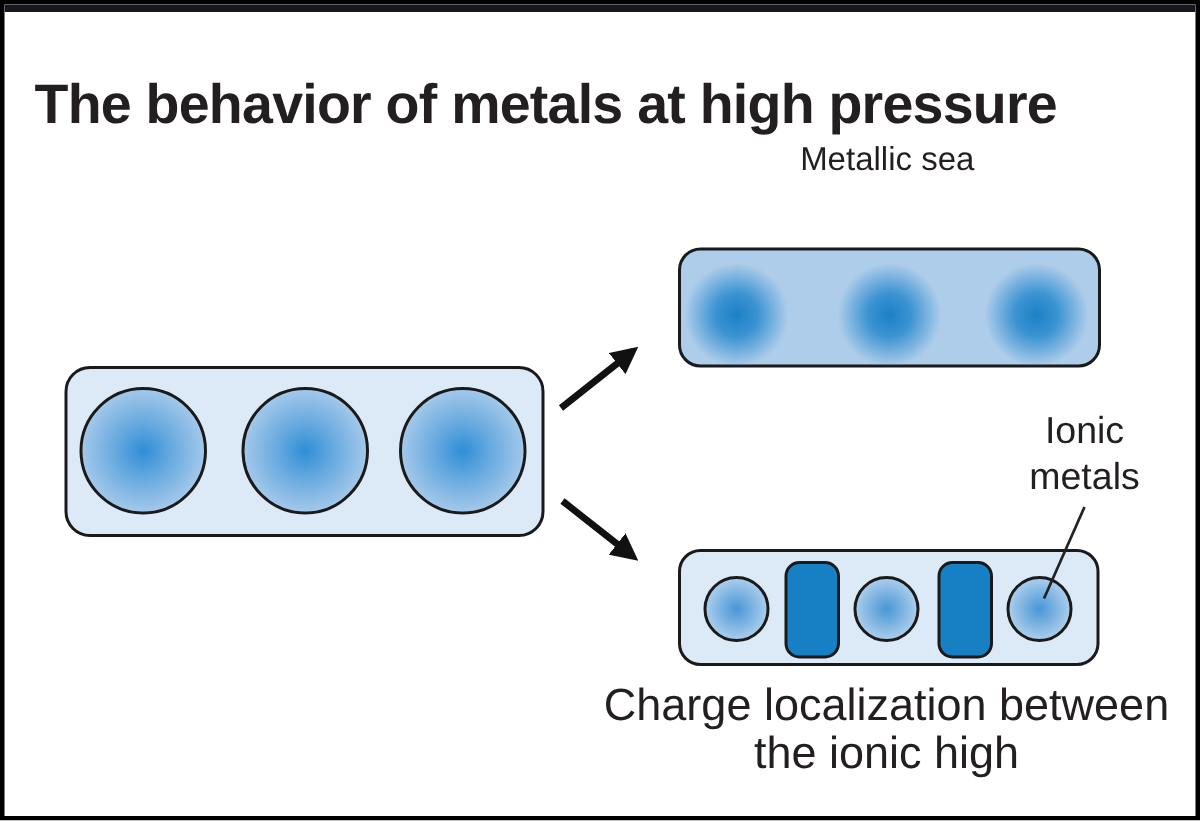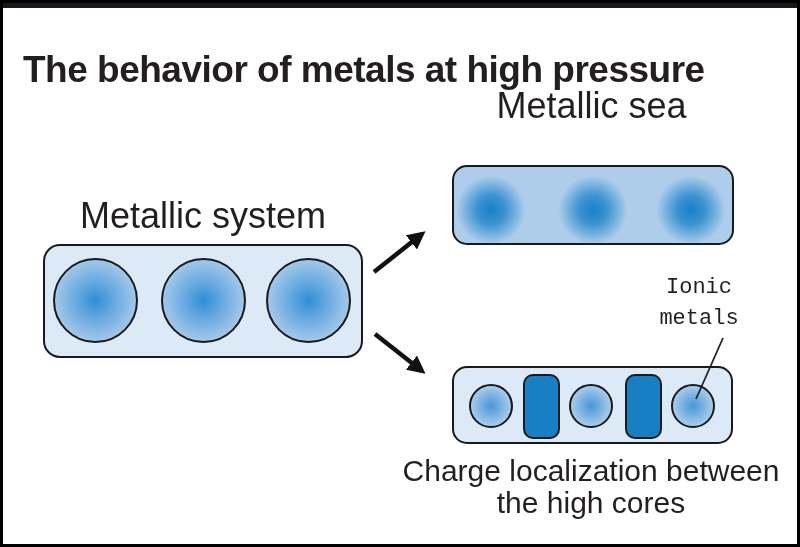--- a/index.html
+++ b/index.html
@@ -29,25 +29,25 @@
     position:absolute;top:0;left:0;right:0;height:5px;
     background:var(--top-bar);
   }
   .title{
     position:absolute;left:20px;top:21px;
     font-size:37px;font-weight:700;letter-spacing:-0.5px;
     white-space:nowrap;
   }
   .lbl{
     position:absolute;text-align:center;
-    font-size:36px;line-height:31px;font-weight:400;
+    font-size:22px;line-height:31px;font-weight:400;
   }
   .lbl-metallic-system{left:55px;top:197px;width:290px;}
   .lbl-metallic-sea{left:446px;top:87px;width:285px;}
-  .lbl-ionic-cores{left:651px;top:269px;width:90px;font-size:22px;font-family:Liberation Mono, monospace;}
+  .lbl-ionic-cores{left:675px;top:269px;width:90px;font-size:25px;}
   .lbl-caption{left:397px;top:452px;width:382px;font-size:30px;line-height:32px;}
 
   .box{
     position:absolute;box-sizing:border-box;
     border:2px solid var(--outline);
   }
   .box-metallic-system{
     left:40px;top:241px;width:320px;height:114px;border-radius:17px;
     background:var(--box-light-fill);
   }
@@ -98,23 +98,20 @@
   }
 </style>
 </head>
 <body>
 
 <div class="page">
   <div class="top-bar"></div>
 
   <h1 class="title">The behavior of metals at high pressure</h1>
 
-  <div class="lbl lbl-metallic-system">
-    <span>Metallic system</span>
-  </div>
 
   <div class="box box-metallic-system">
     <div class="atom a1"></div>
     <div class="atom a2"></div>
     <div class="atom a3"></div>
   </div>
 
   <div class="lbl lbl-metallic-sea">
     <span>Metallic sea</span><br>
   </div>
@@ -133,21 +130,21 @@
   <div class="box box-charge">
     <div class="core k1"></div>
     <div class="charge g1"></div>
     <div class="core k2"></div>
     <div class="charge g2"></div>
     <div class="core k3"></div>
   </div>
 
   <div class="lbl lbl-caption">
     <span>Charge localization between</span><br>
-    <span>the high cores</span>
+    <span>the ionic high</span>
   </div>
 
   <svg class="overlay" viewBox="0 0 794 541">
     <defs>
       <marker id="ah" viewBox="0 0 10 10" refX="7.5" refY="5" markerWidth="4" markerHeight="4" orient="auto" markerUnits="strokeWidth">
         <path d="M0,0 L10,5 L0,10 z" fill="var(--arrow)"></path>
       </marker>
     </defs>
     <line x1="371" y1="269" x2="419" y2="231" stroke="var(--arrow)" stroke-width="4.5" marker-end="url(#ah)"></line>
     <line x1="372" y1="331" x2="419" y2="368" stroke="var(--arrow)" stroke-width="4.5" marker-end="url(#ah)"></line>

